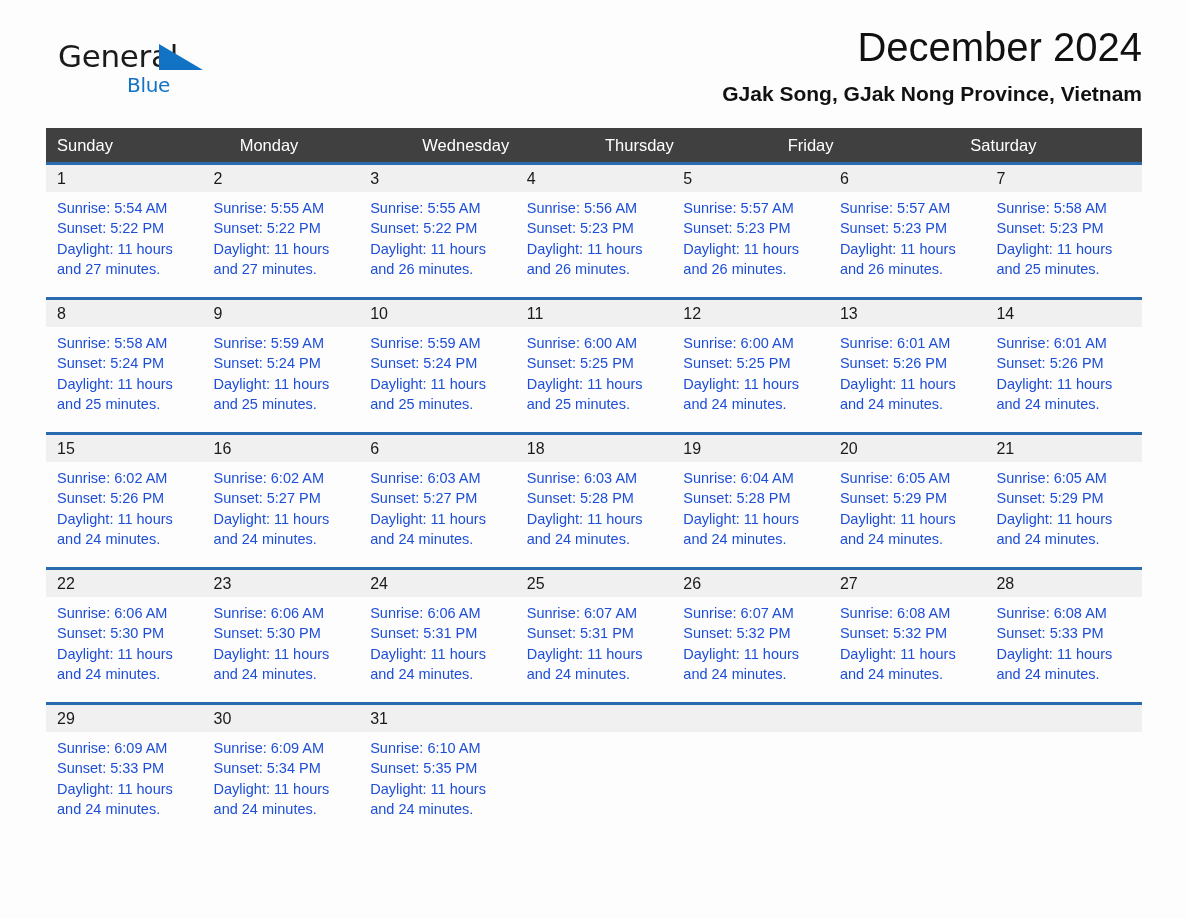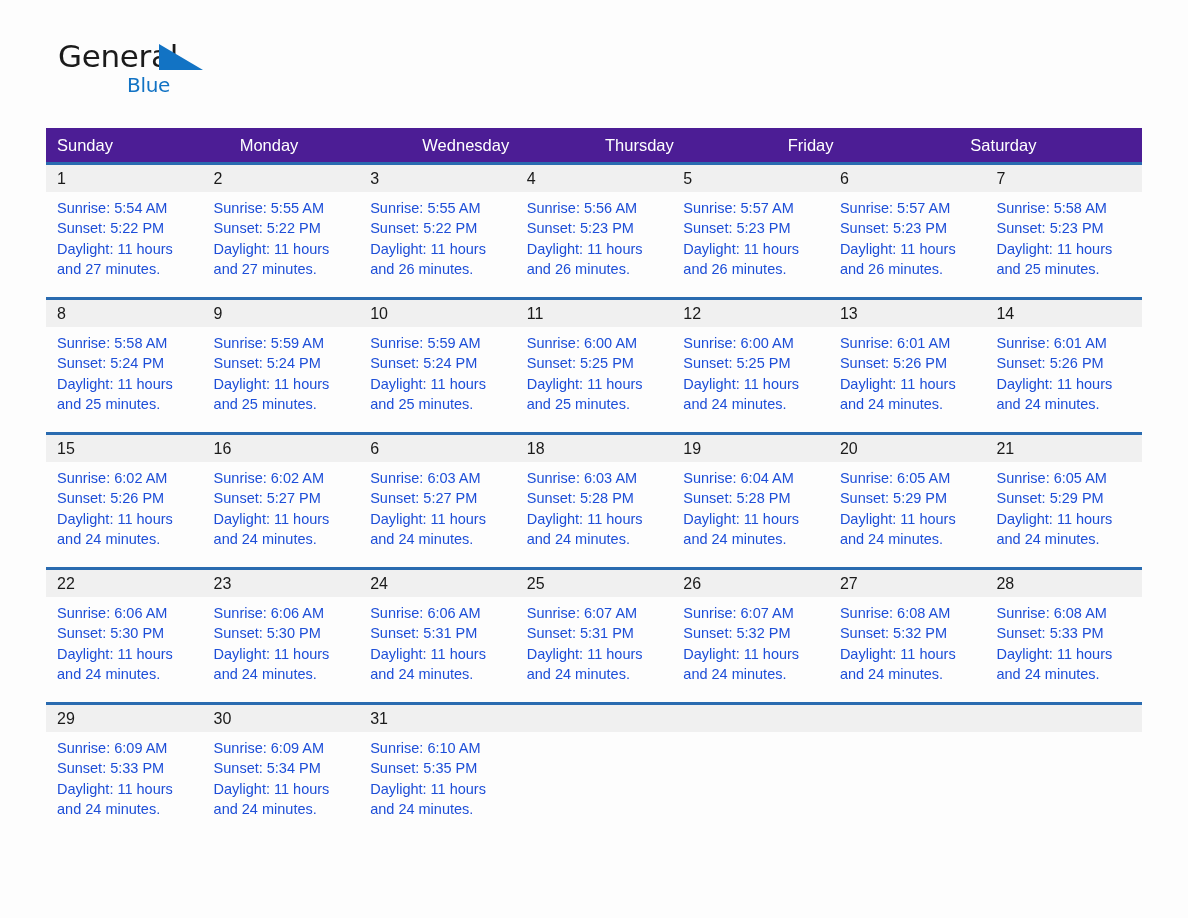--- a/index.html
+++ b/index.html
@@ -89,21 +89,21 @@
     color: #111;
   }
 
   
   .calendar {
     margin-top: 20px;
     width: 1096px;
   }
   .week-head {
     display: flex;
-    background: #4c1d95;
+    background: #404040;
     height: 34px;
   }
   .week-head .dow {
     flex: 1 1 0;
     color: #ffffff;
     font-size: 16.5px;
     line-height: 34px;
     padding-left: 11px;
     box-sizing: border-box;
     white-space: nowrap;
@@ -158,20 +158,22 @@
 
   <div class="header">
 
     <div class="brand">
       <span class="brand-general">General</span>
       <span class="brand-triangle"></span>
       <span class="brand-blue">Blue</span>
     </div>
 
     <div class="title-wrap">
+      <div class="cal-title">December 2024</div>
+      <div class="cal-subtitle">GJak Song, GJak Nong Province, Vietnam</div>
     </div>
 
   </div>
 
   <div class="calendar">
 
     <div class="week-head">
       <div class="dow">Sunday</div>
       <div class="dow">Monday</div>
       <div class="dow">Wednesday</div>

